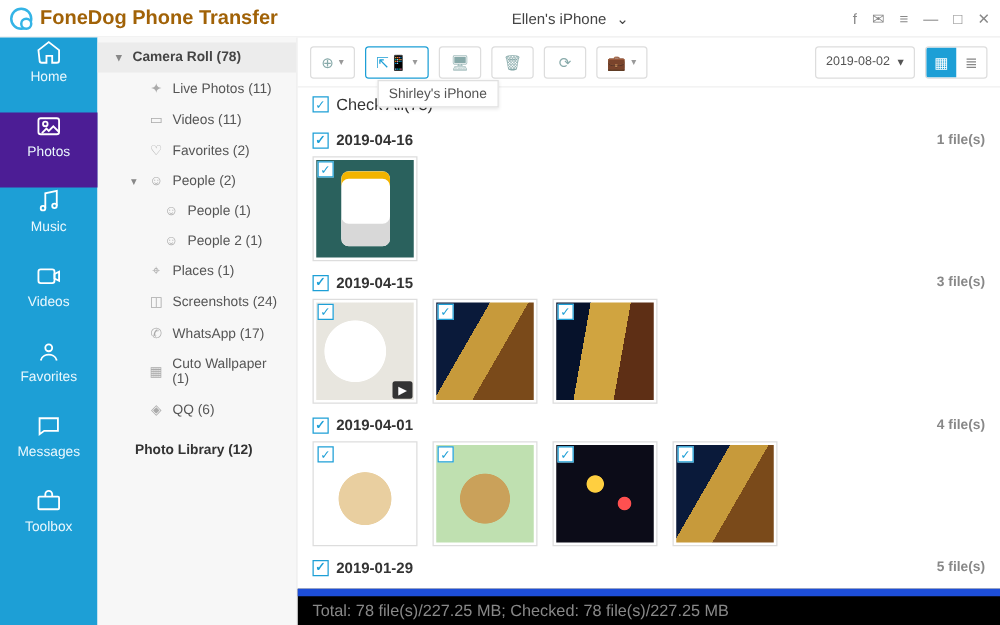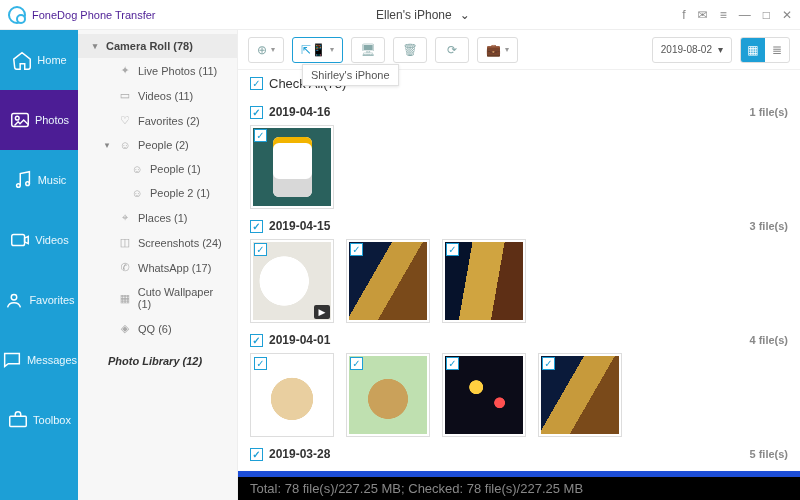--- a/index.html
+++ b/index.html
@@ -1,41 +1,41 @@
 <!DOCTYPE html>
 <html><head>
 <meta charset="utf-8">
 <style>
   * { box-sizing: border-box; margin: 0; padding: 0; font-family: "Segoe UI", Arial, sans-serif; }
   body { width: 800px; height: 500px; overflow: hidden; background: #fff; color: #333; font-size: 12px; }
   .titlebar { height: 30px; display: flex; align-items: center; border-bottom: 1px solid #eee; padding: 0 8px; }
   .brand { display: flex; align-items: center; gap: 6px; }
   .brand-logo { width: 18px; height: 18px; border: 2px solid #34b4e6; border-radius: 50%; position: relative; }
   .brand-logo::after { content:""; position:absolute; width:6px;height:6px; border:2px solid #34b4e6; border-radius:50%; right:-2px; bottom:-2px; background:#fff;}
-  .brand-text { color: #4c1d95; font-size: 11px; font-weight: 400; }
+  .brand-text { color: #a16207; font-size: 16px; font-weight: 700; }
   .device-select { margin: 0 auto; display: flex; align-items: flex-start; gap: 8px; font-size: 12px; color:#444; cursor:pointer;}
   .apple-ic { font-size:14px; }
   .win-ctrls { display:flex; align-items:center; gap:12px; color:#888; }
   .win-ctrls span { cursor:pointer; }
 
   .main { display:flex; height: calc(500px - 30px); }
 
   
   .nav { width: 78px; background:#1d9fd6; color:#fff; display:flex; flex-direction:column; }
-  .nav-item { height:60px; display:flex; flex-direction:row; align-items:center; justify-content:center; gap:4px; cursor:pointer; position:relative;}
+  .nav-item { height:60px; display:flex; flex-direction:column; align-items:center; justify-content:flex-start; gap:4px; cursor:pointer; position:relative;}
   .nav-item.active { background:#4c1d95; }
   .nav-ic { width:22px; height:22px; display:flex; justify-content:center; align-items:center; }
   .nav-label { font-size:11px; color:#eaf7fd; }
   .nav svg { stroke:#fff; fill:none; stroke-width:1.6; }
 
   
   .tree { width: 160px; background:#f7f7f7; border-right:1px solid #eee; overflow:auto; padding:4px 0 4px 0; }
   .tree-row { display:flex; align-items:center; gap:6px; padding:6px 8px 6px 12px; color:#555; cursor:pointer; font-size:11px;}
   .tree-row.group { background:#ececec; font-weight:600; color:#444;}
-  .tree-row.bold { font-weight:600; color:#333; padding-left:14px; margin-top:8px;font-style:italic;}
+  .tree-row.bold { font-weight:600; color:#333; padding-left:14px; margin-top:8px;}
   .tree-row .caret { width:10px; color:#888; font-size:9px; display:inline-block; text-align:center;}
   .tree-ic { width:14px; color:#aaa; display:flex; justify-content:center;}
   .tree-row.sub { padding-left: 36px; }
   .tree-row.d1 { padding-left: 24px; }
 
   
   .content { flex:1; display:flex; flex-direction:column; position:relative; overflow:hidden;}
   .toolbar { height:40px; display:flex; align-items:center; gap:8px; padding:6px 10px; border-bottom:1px solid #f0f0f0;}
   .tbtn { border:1px solid #ddd; border-radius:3px; height:26px; min-width:34px; padding:0 8px; display:flex; align-items:center; justify-content:center; gap:4px; color:#8aa; cursor:pointer; background:#fff;}
   .tbtn.active { border-color:#1d9fd6; color:#1d9fd6;}
@@ -325,21 +325,21 @@
               </div>
               <div class="thumb">
                 <span class="cbx">✓</span>
                 <div class="img ph-drinks"></div>
               </div>
             </div>
           </div>
           <div class="section">
             <div class="sec-head">
               <span class="cbx">✓</span>
-              <span>2019-03-28</span>
+              <span>2019-01-29</span>
               <span class="sec-count">5 file(s)</span>
             </div>
           </div>
         </div>
     </div>
 
     <div class="footer">Total: 78 file(s)/227.25 MB; Checked: 78 file(s)/227.25 MB</div>
   </div>
 </div>
 

